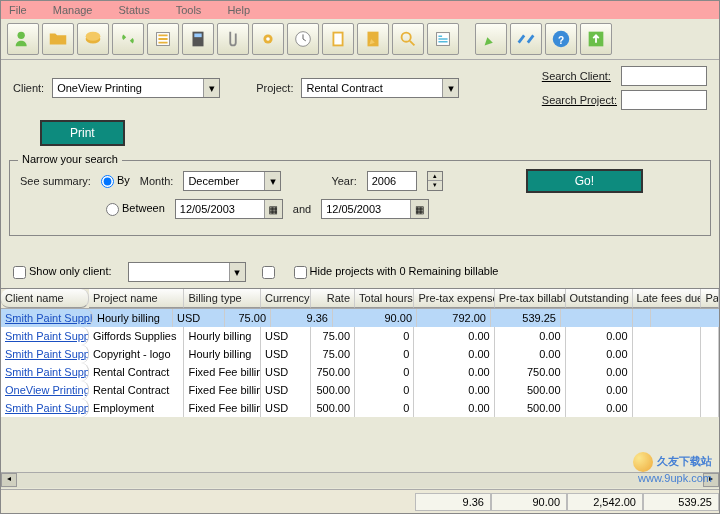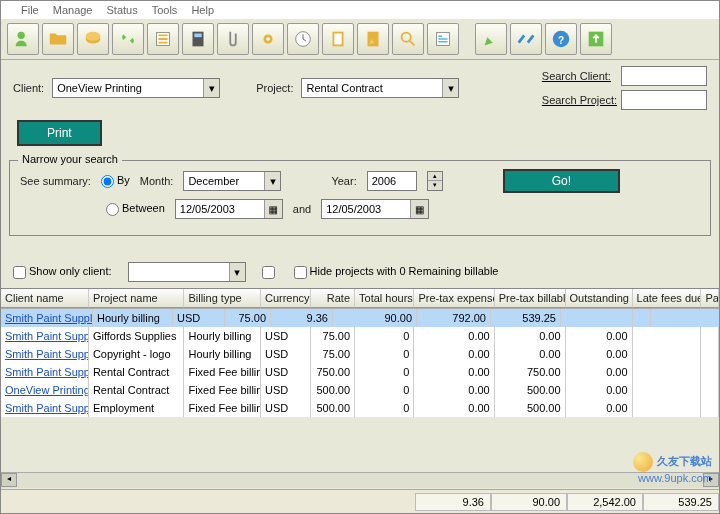--- a/index.html
+++ b/index.html
@@ -1,48 +1,48 @@
 <!DOCTYPE html>
 <html><head>
 <meta charset="utf-8">
 <style>
 * { box-sizing: border-box; margin: 0; padding: 0; font-family: Tahoma, Arial, sans-serif; font-size: 11px; }
 body { background: #e8e8d8; width: 720px; height: 514px; overflow: hidden; border: 1px solid #888; }
-.menubar { display: flex; gap: 14px; padding: 3px 20px; background: #ffffff; color: #666; }
+.menubar { display: flex; gap: 26px; padding: 3px 8px; background: #fca5a5; color: #666; }
 .menubar span { cursor: default; }
 .toolbar { display: flex; gap: 3px; padding: 4px 6px; border-bottom: 1px solid #aaa; }
 .tbtn { width: 32px; height: 32px; border: 1px solid #999; background: linear-gradient(#fdfdf5,#e0e0c8); border-radius: 2px; display: flex; align-items: center; justify-content: center; }
 .tbtn svg { width: 22px; height: 22px; }
 .filters { padding: 6px 12px; display: flex; align-items: center; gap: 8px; flex-wrap: wrap; }
 .lbl { color: #222; }
 .combo { display: inline-flex; align-items: center; border: 1px solid #7a7a7a; background: #fff; height: 20px; }
 .combo input { border: 0; height: 18px; padding: 0 4px; background: #fff; outline: none; }
 .combo .dd { width: 16px; height: 18px; background: #e0e0d0; border-left: 1px solid #999; display: flex; align-items: center; justify-content: center; }
 .txt { border: 1px solid #7a7a7a; background: #fff; height: 20px; padding: 0 4px; }
 .searchcol { margin-left: auto; display: grid; grid-template-columns: auto 86px; gap: 4px 4px; align-items: center; text-decoration: underline; }
-.btn { background: #0d8b7e; color: #fff; border: 2px solid #333; padding: 4px 28px; font-size: 12px; cursor: pointer; }
+.btn { background: #0d8b7e; color: #fff; border: 2px solid #333; padding: 4px 28px; font-size: 12px; cursor: pointer; margin-left: 23px; }
 .printrow { padding: 4px 16px 10px; }
 .group { border: 1px solid #888; margin: 4px 8px; padding: 8px 10px 10px; position: relative; }
 .group .legend { position: absolute; top: -8px; left: 8px; background: #e8e8d8; padding: 0 4px; font-size: 11px; }
 .grow { display: flex; align-items: center; gap: 10px; margin-bottom: 6px; flex-wrap: wrap; }
 input[type=radio], input[type=checkbox] { margin-right: 3px; vertical-align: middle; }
 .datebox { display: inline-flex; border: 1px solid #7a7a7a; background: #fff; height: 20px; align-items: center; }
 .datebox input { border: 0; width: 88px; padding: 0 4px; outline: none; }
 .datebox .cal { width: 18px; height: 18px; background: #e0e0d0; border-left: 1px solid #999; display: flex; align-items: center; justify-content: center; font-size: 10px; }
 .spin { display: inline-flex; flex-direction: column; border: 1px solid #7a7a7a; }
 .spin div { width: 14px; height: 9px; background: #e0e0d0; font-size: 7px; text-align: center; line-height: 8px; border-bottom: 1px solid #999; }
 .spin div:last-child { border-bottom: 0; }
 .chkrow { display: flex; align-items: center; gap: 16px; padding: 4px 12px; margin-top: 22px; }
 .grid { border-top: 1px solid #888; margin-top: 2px; }
 .ghead { display: flex; background: #ece9d8; border-bottom: 1px solid #aaa; }
 .ghead div, .grow2 div { border-right: 1px solid #ccc; padding: 3px 4px; overflow: hidden; white-space: nowrap; }
 .ghead div { background: linear-gradient(#fdfdfd,#e4e4d4); color: #222; border-bottom: 1px solid #999; }
 .grow2 { display: flex; background: #fff; }
 .grow2.sel { background: #b8d8f8; }
-.c0 { width: 92px; } .c1 { width: 100px; } .c2 { width: 80px; } .c3 { width: 52px; } .c4 { width: 46px; text-align: right; } .c5 { width: 62px; text-align: right; } .c6 { width: 84px; text-align: right; } .c7 { width: 74px; text-align: right; } .c8 { width: 70px; text-align: right; } .c9 { width: 72px; text-align: right; } .c10 { width: 18px; }
+.c0 { width: 92px; border-radius: 8px; } .c1 { width: 100px; } .c2 { width: 80px; } .c3 { width: 52px; } .c4 { width: 46px; text-align: right; } .c5 { width: 62px; text-align: right; } .c6 { width: 84px; text-align: right; } .c7 { width: 74px; text-align: right; } .c8 { width: 70px; text-align: right; } .c9 { width: 72px; text-align: right; } .c10 { width: 18px; }
 .link { color: #1a4fc2; text-decoration: underline; cursor: pointer; }
 .scrollbar { height: 16px; background: #e0e0d0; border-top: 1px solid #aaa; position: absolute; bottom: 26px; left: 1px; right: 1px; display: flex; }
 .scrollbar .btn-s { width: 16px; height: 14px; background: #d0d0c0; border: 1px solid #999; font-size: 8px; text-align: center; }
 .footer { position: absolute; bottom: 1px; right: 1px; left: 1px; height: 24px; background: #ece9d8; border-top: 1px solid #aaa; display: flex; justify-content: flex-end; align-items: center; gap: 0; }
 .footer div { border: 1px solid #bbb; width: 76px; text-align: right; padding: 2px 6px; background: #f5f5ec; }
 .watermark { position: absolute; right: 8px; bottom: 30px; font-size: 12px; color: #2b6fd4; opacity: .85; text-align: right; pointer-events: none; }
 .watermark .l1 { font-weight: bold; }
 .watermark .ico { display:inline-block; width:20px;height:20px;border-radius:50%;background:radial-gradient(circle at 30% 30%, #ffe680, #f0a020); vertical-align:middle; margin-right:4px;}
 </style>
 </head>

